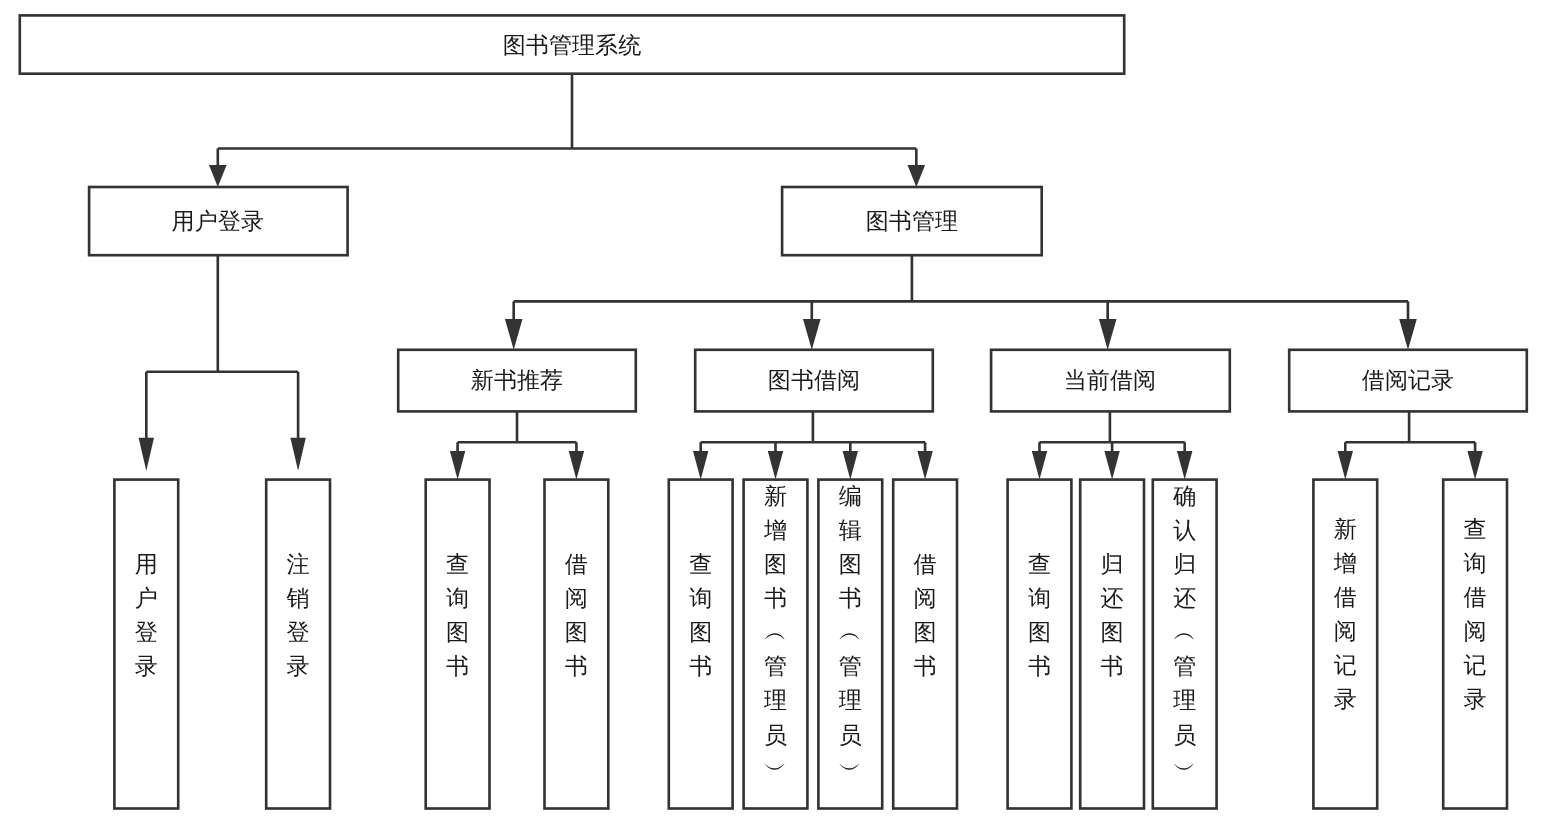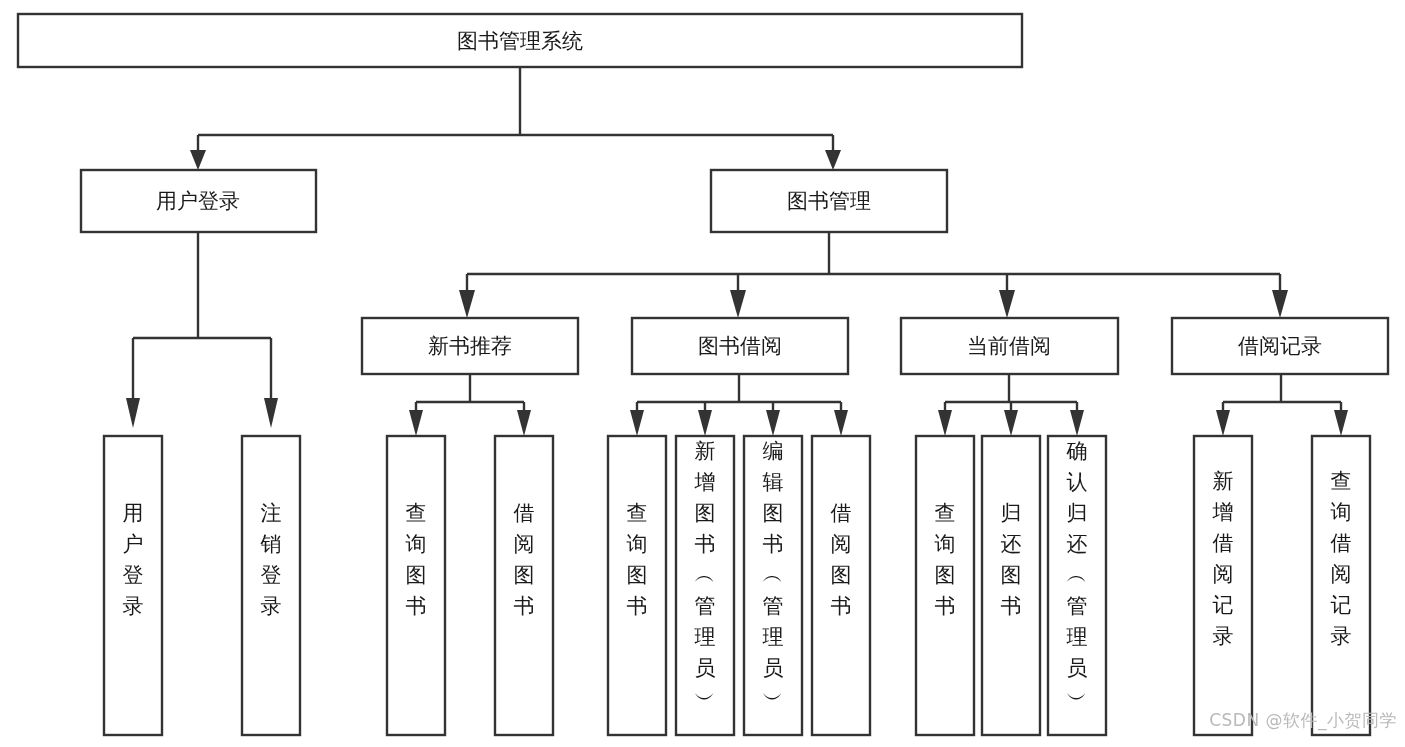--- a/index.html
+++ b/index.html
@@ -219,14 +219,13 @@
         <text class="node-label-v" x="1223" y="488"><tspan x="1223" y="488">新</tspan><tspan x="1223" y="519">增</tspan><tspan x="1223" y="550">借</tspan><tspan x="1223" y="581">阅</tspan><tspan x="1223" y="612">记</tspan><tspan x="1223" y="643">录</tspan></text>
       </g>
       <g>
         <rect class="node-box" x="1312" y="436" width="58" height="299"></rect>
         <text class="node-label-v" x="1341" y="488"><tspan x="1341" y="488">查</tspan><tspan x="1341" y="519">询</tspan><tspan x="1341" y="550">借</tspan><tspan x="1341" y="581">阅</tspan><tspan x="1341" y="612">记</tspan><tspan x="1341" y="643">录</tspan></text>
       </g>
 
     </g>
   </svg>
 
-  <div class="watermark">CSDN @软件_小贺同学</div>
 </div>
 
 </body></html>

